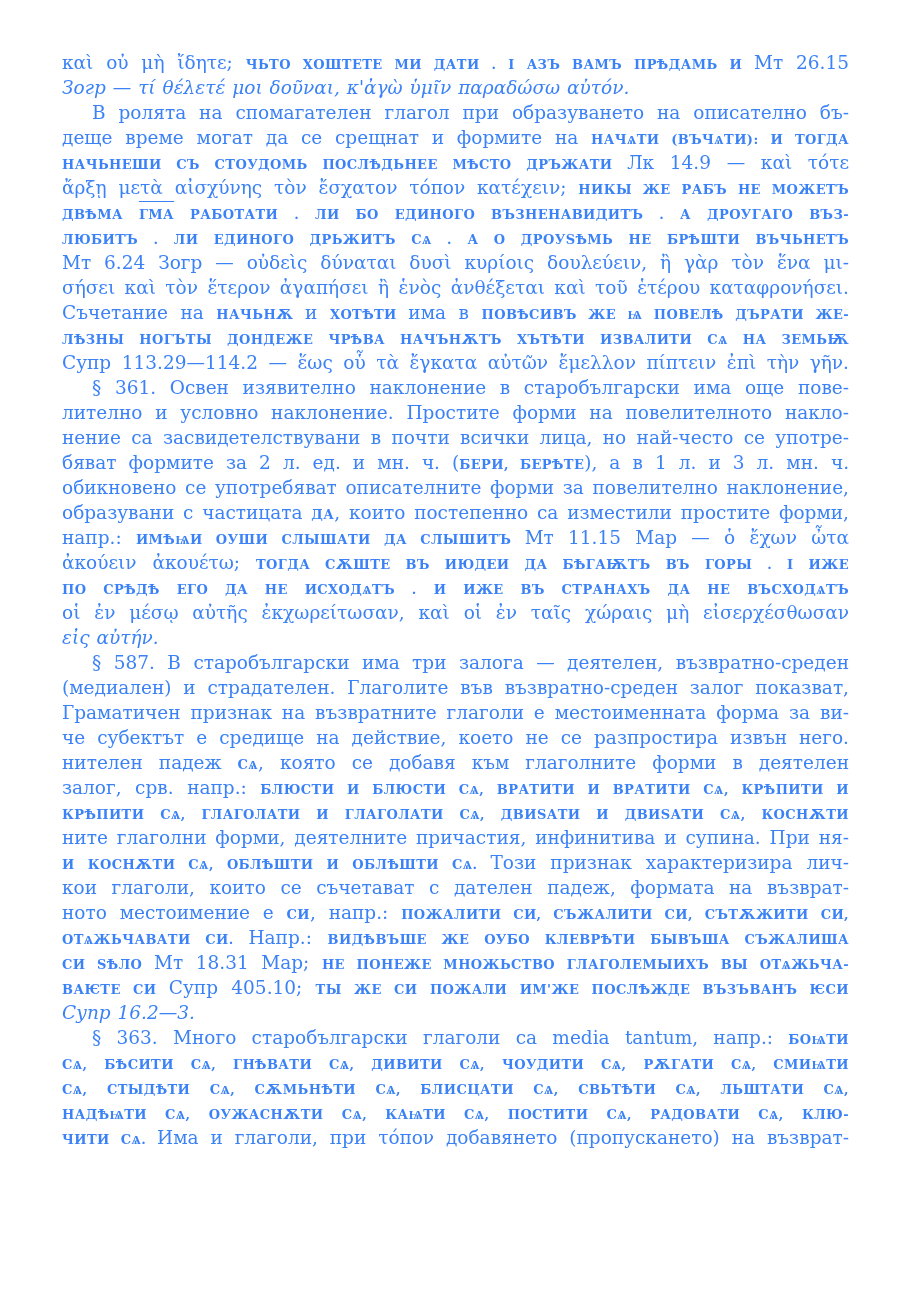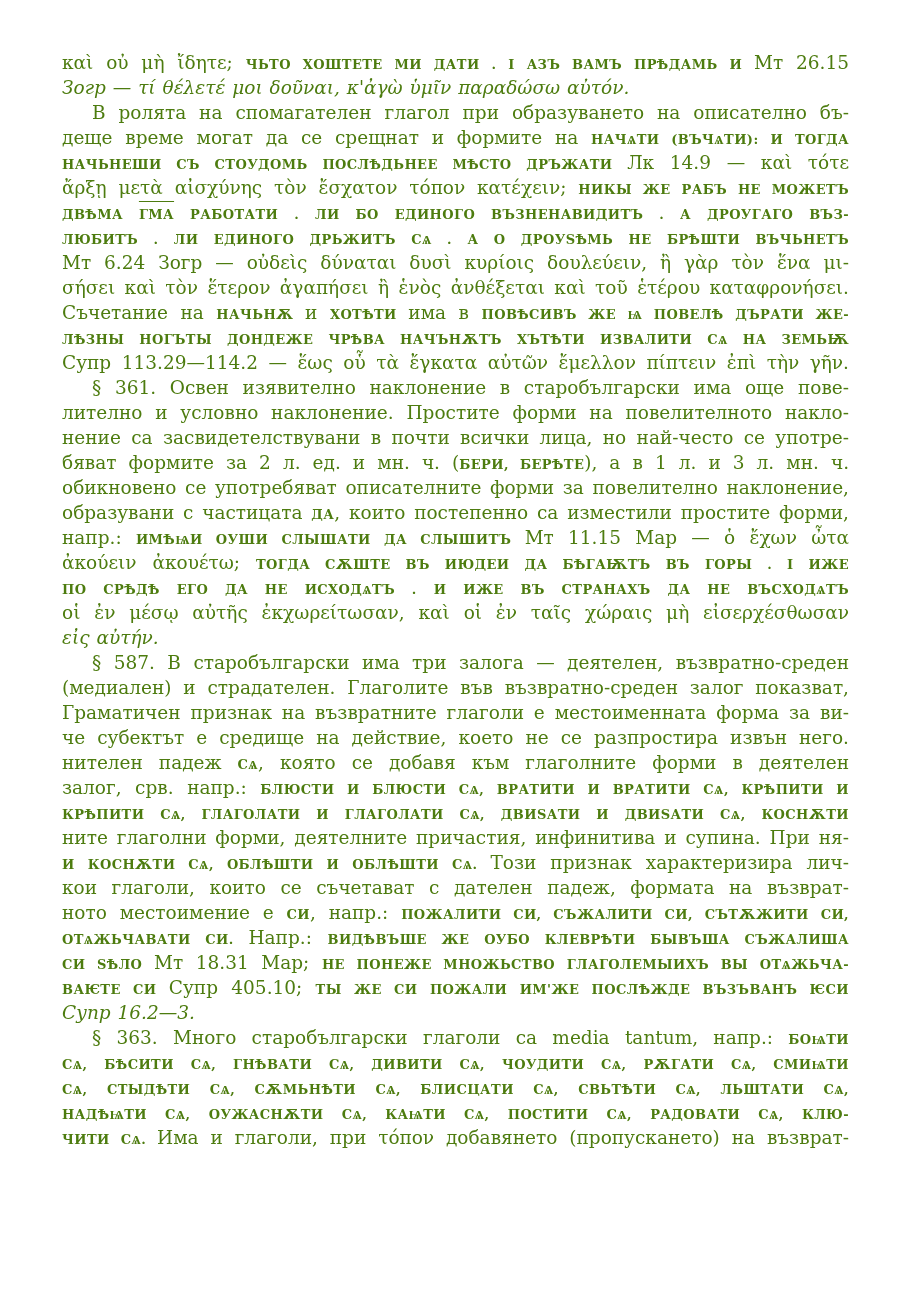--- a/index.html
+++ b/index.html
@@ -5,21 +5,21 @@
   html, body {
     margin: 0;
     padding: 0;
     background: #ffffff;
   }
   .page {
     position: relative;
     width: 900px;
     height: 1156px;
     background: #ffffff;
-    color: #4d7c0f;
+    color: #3b82f6;
     font-family: "DejaVu Serif", serif;
     overflow: hidden;
     border-radius: 25px;
   }
   .text-block {
     position: absolute;
     left: 62px;
     top: 50px;
     width: 787px;
   }

